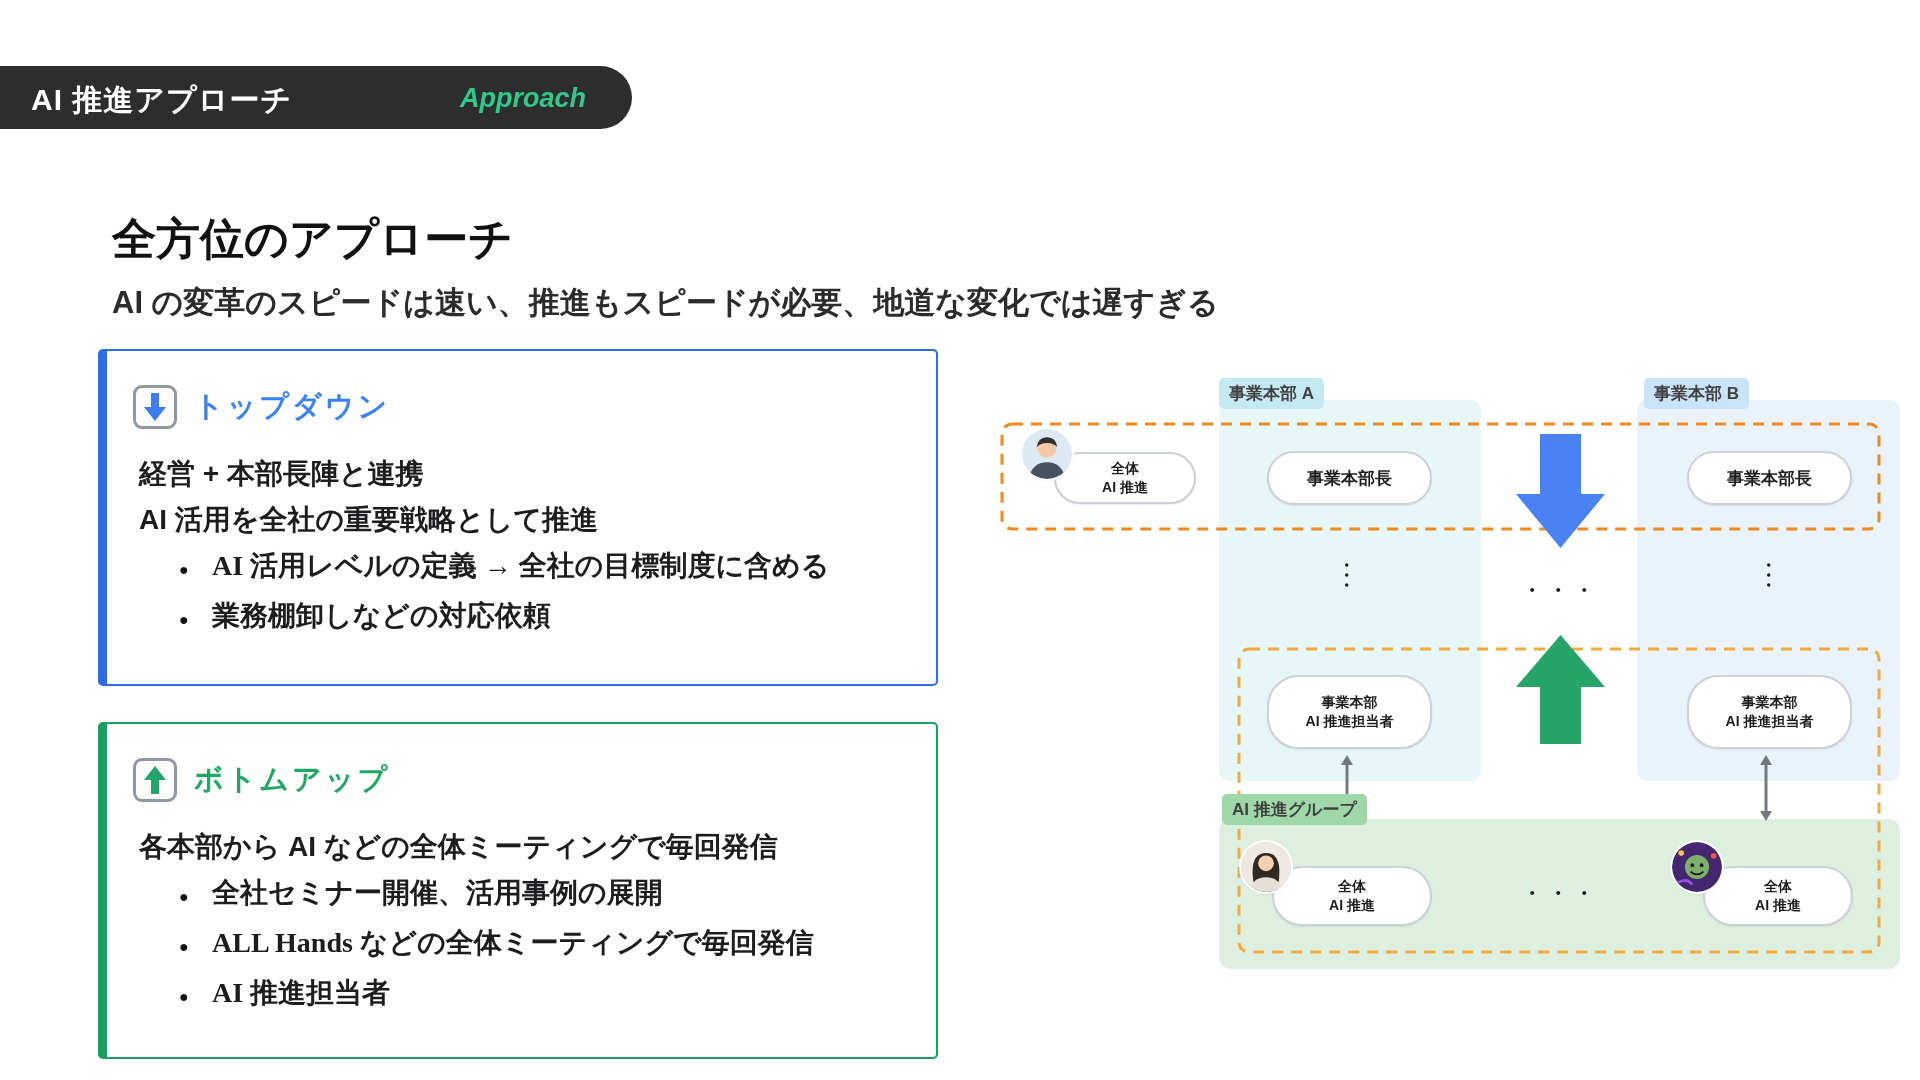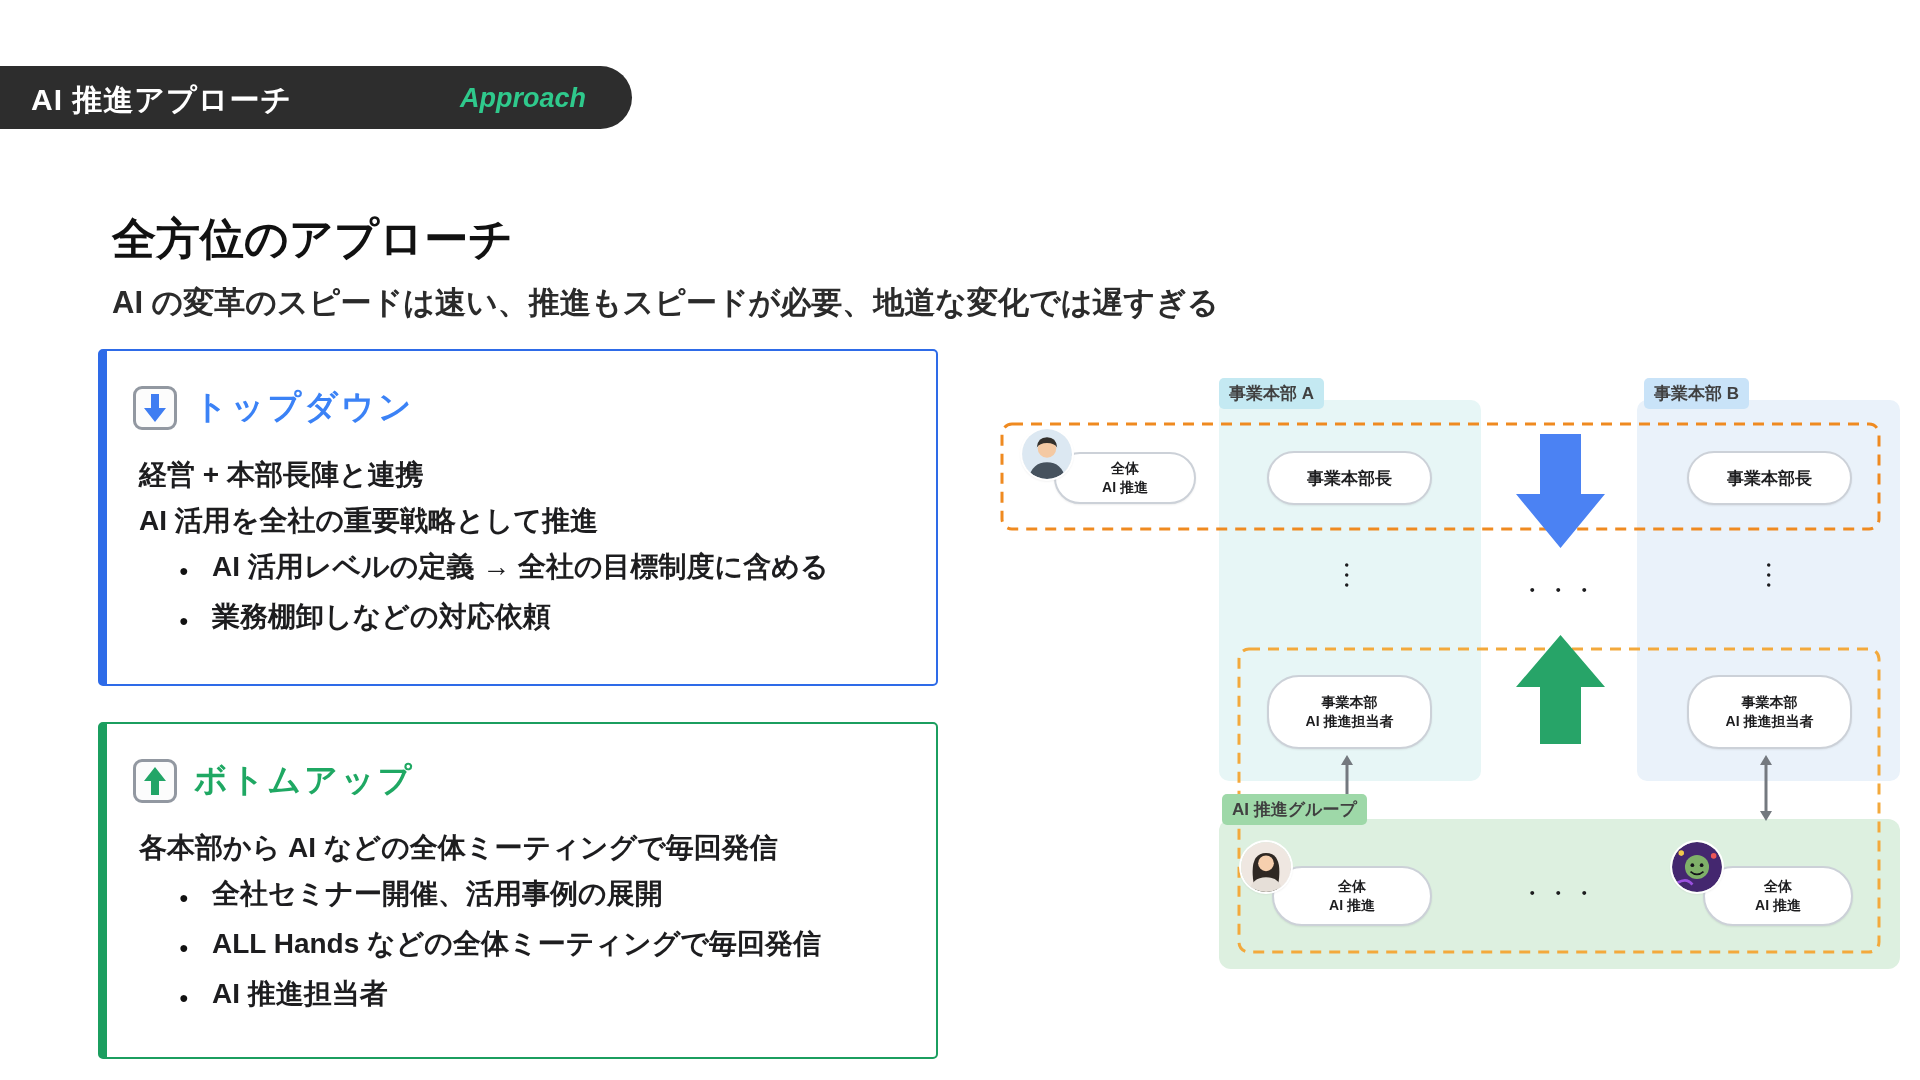--- a/index.html
+++ b/index.html
@@ -16,28 +16,28 @@
   .main-title{position:absolute;left:112px;top:210px;margin:0;font-size:44px;font-weight:800;color:#111;}
   .subtitle{position:absolute;left:112px;top:282px;margin:0;font-size:31px;font-weight:700;color:#2b2b2b;}
 
   
   .card{position:absolute;left:98px;width:840px;background:#fff;border-radius:5px;box-sizing:border-box;}
   .card-blue{top:349px;height:337px;border:2px solid #2e6be8;border-left:9px solid #2e6be8;}
   .card-green{top:722px;height:337px;border:2px solid #1b9e5f;border-left:9px solid #1b9e5f;}
   .card-head{display:flex;align-items:center;gap:17px;margin:34px 0 0 26px;}
   .card-icon{width:44px;height:44px;border:3px solid #9298a1;border-radius:9px;background:#fcfcfc;
              display:flex;align-items:center;justify-content:center;box-sizing:border-box;}
-  .card-title{font-size:33px;font-weight:800;letter-spacing:3px;}
+  .card-title{font-size:29px;font-weight:800;letter-spacing:3px;}
   .card-blue .card-title{color:#3b82f6;}
   .card-green .card-title{color:#1fa863;}
   .card-body{margin:22px 0 0 32px;}
   .card-line{font-size:28px;font-weight:700;line-height:46px;color:#1d1d1f;}
   .bullet{display:flex;align-items:baseline;line-height:46px;}
   .bullet .bdot{width:33px;margin-left:40px;font-size:16px;color:#111;}
-  .bullet .btext{font-size:28px;font-weight:700;color:#1d1d1f;}
+  .bullet .btext{font-size:28px;font-weight:700;color:#1d1d1f;font-family:Liberation Serif, serif;}
 
   
   .diagram{position:absolute;left:995px;top:375px;width:915px;height:650px;}
   .diagram *{box-sizing:border-box;}
   .panel{position:absolute;border-radius:10px;z-index:1;}
   .panel-a{left:224px;top:25px;width:262px;height:381px;background:#e7f6f6;}
   .panel-b{left:642px;top:25px;width:263px;height:381px;background:#eaf2fa;}
   .green-panel{position:absolute;left:224px;top:444px;width:681px;height:150px;background:#ddf0e0;border-radius:12px;z-index:1;}
 
   .tag{position:absolute;z-index:6;font-size:17px;font-weight:700;color:#404040;padding:4px 10px;border-radius:5px;white-space:nowrap;}

